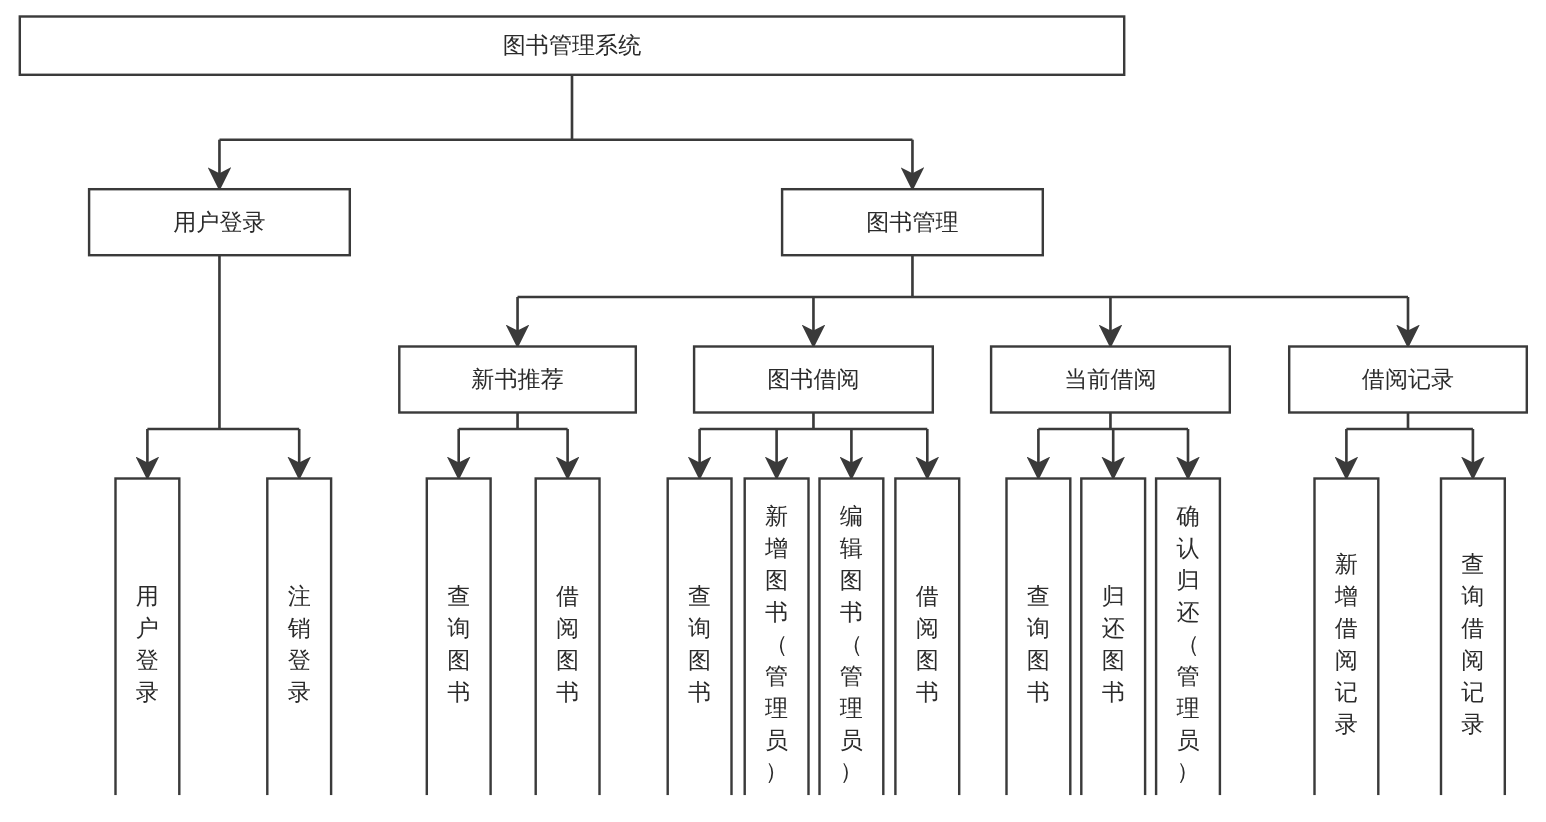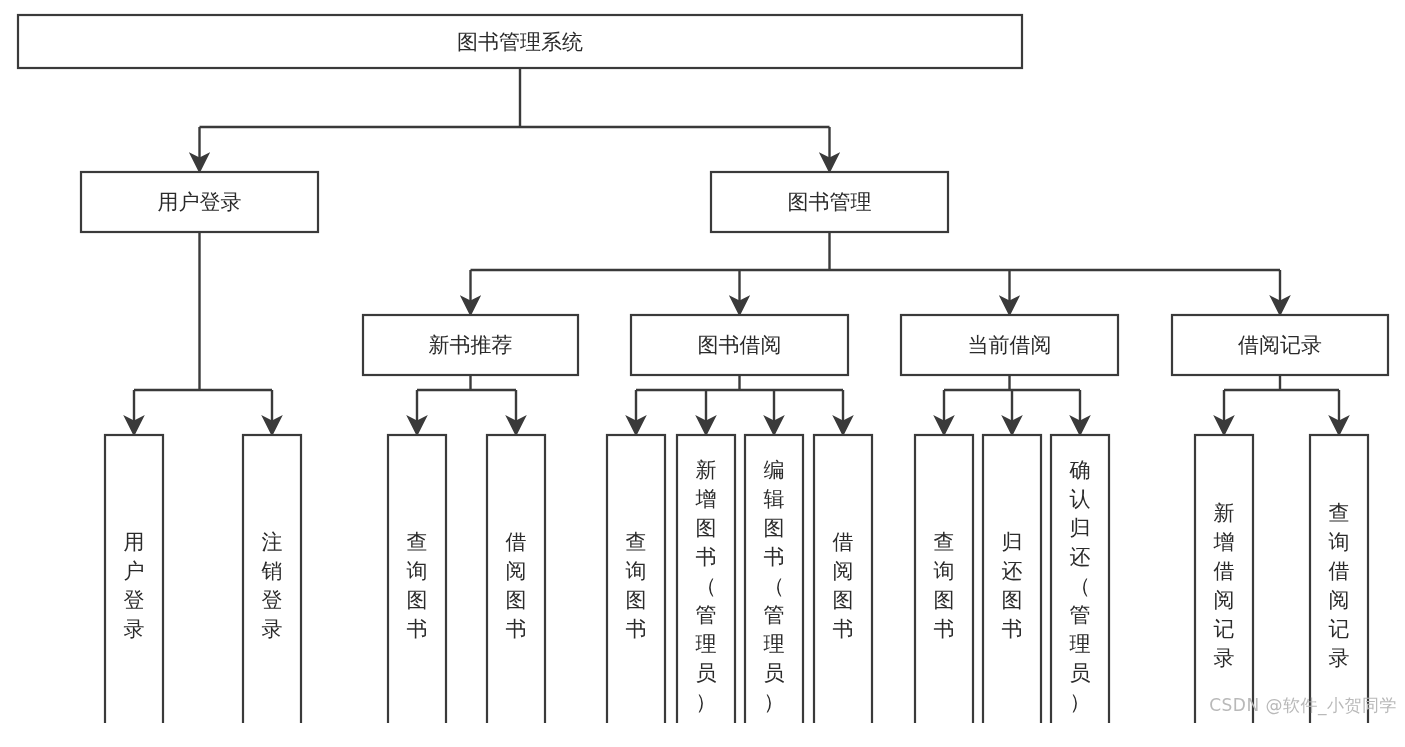--- a/index.html
+++ b/index.html
@@ -185,14 +185,13 @@
         <g>
           <rect x="1195" y="435" width="58" height="299" class="node-box"></rect>
           <text x="1224" y="520.12" class="node-label-v"><tspan x="1224" dy="0">新</tspan><tspan x="1224" dy="29">增</tspan><tspan x="1224" dy="29">借</tspan><tspan x="1224" dy="29">阅</tspan><tspan x="1224" dy="29">记</tspan><tspan x="1224" dy="29">录</tspan></text>
         </g>
         <g>
           <rect x="1310" y="435" width="58" height="299" class="node-box"></rect>
           <text x="1339" y="520.12" class="node-label-v"><tspan x="1339" dy="0">查</tspan><tspan x="1339" dy="29">询</tspan><tspan x="1339" dy="29">借</tspan><tspan x="1339" dy="29">阅</tspan><tspan x="1339" dy="29">记</tspan><tspan x="1339" dy="29">录</tspan></text>
         </g>
       </g>
   </svg>
-  <div class="watermark">CSDN @软件_小贺同学</div>
 </div>
 
 </body></html>

